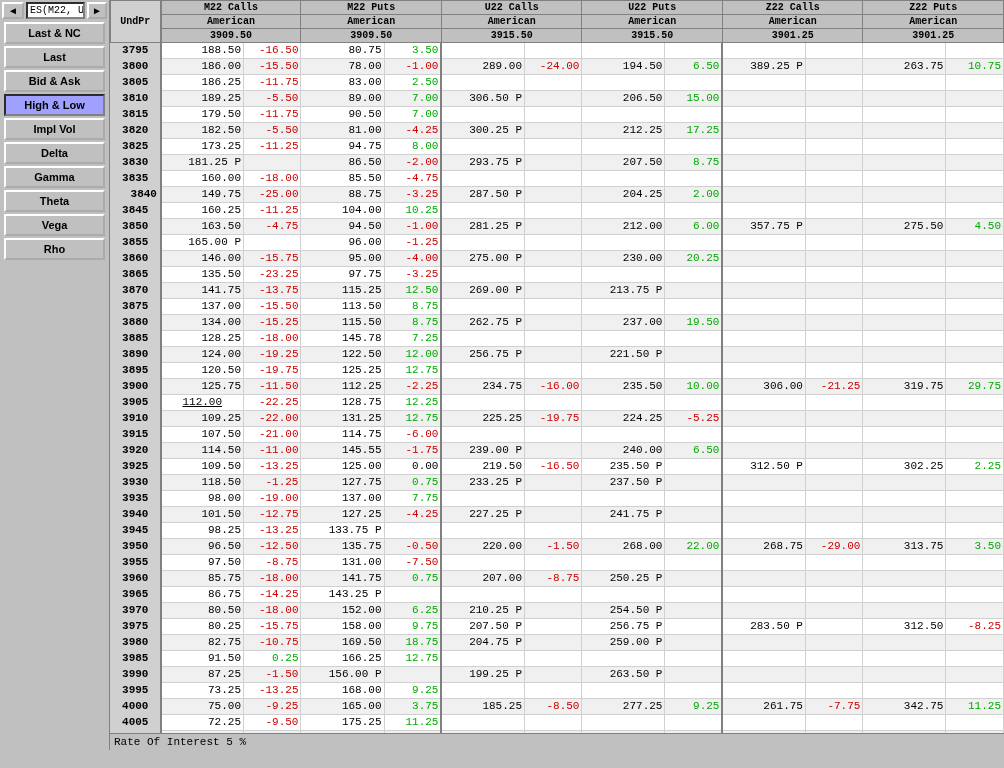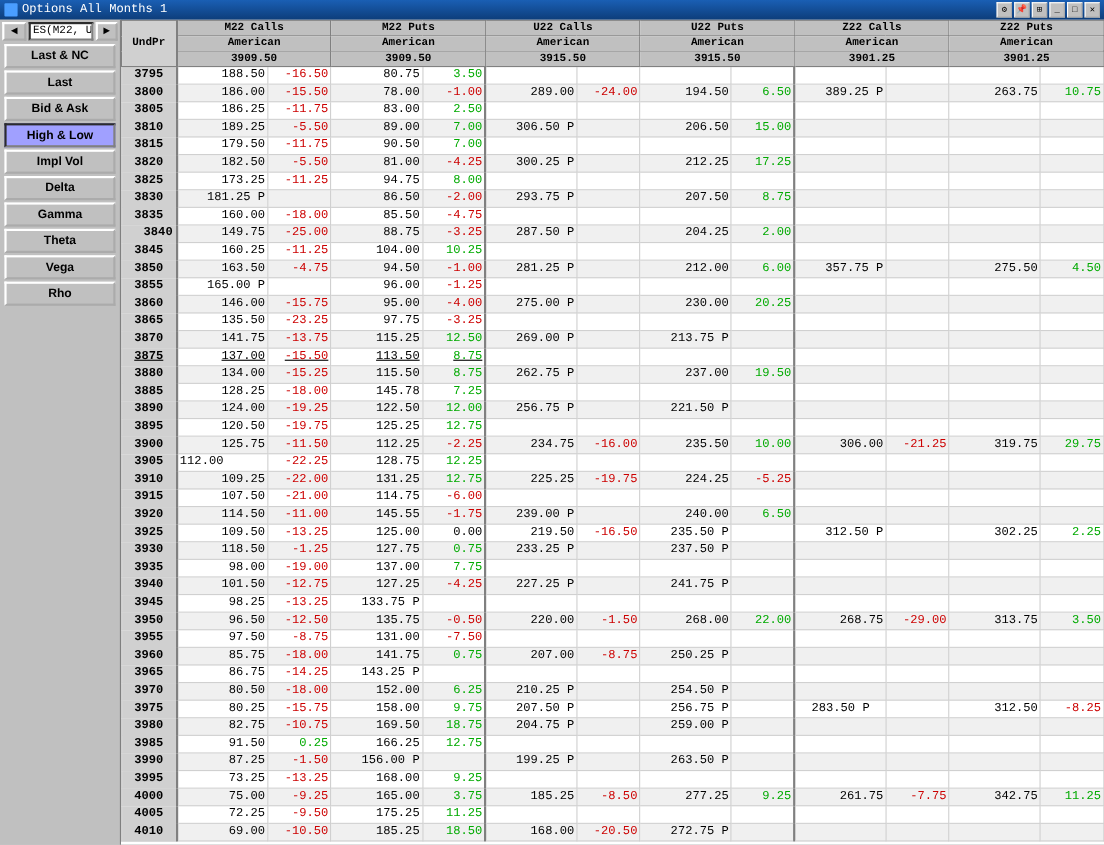--- a/index.html
+++ b/index.html
@@ -76,34 +76,20 @@
     ::-webkit-scrollbar { width: 14px; height: 14px; }
     ::-webkit-scrollbar-track { background: #c0c0c0; }
     ::-webkit-scrollbar-thumb { background: #a0a0a0; border: 2px outset #fff; }
     ::-webkit-scrollbar-button { background: #c0c0c0; border: 2px outset #fff; height: 14px; width: 14px; }
   </style>
 </head>
 <body>
 
 <div style="width:1004px; height:768px; overflow:hidden; display:flex; flex-direction:column;">
 
-  <div class="title-bar">
-    <div class="title-bar-left">
-      <div class="title-bar-icon"></div>
-      <span>Options All Months 1</span>
-    </div>
-    <div class="title-bar-controls">
-      <div class="title-btn">⚙</div>
-      <div class="title-btn">📌</div>
-      <div class="title-btn">⊞</div>
-      <div class="title-btn">_</div>
-      <div class="title-btn">□</div>
-      <div class="title-btn">✕</div>
-    </div>
-  </div>
 
   <div class="main-container">
 
     <div class="left-panel">
 
       <div class="nav-row">
         <button class="nav-btn">◄</button>
         <div class="instrument-box">ES(M22, U22, ...</div>
         <button class="arrow-btn">►</button>
       </div>
@@ -386,21 +372,21 @@
                   <td class="val-pos" style="min-width: 45px; border-right: 2px solid rgb(128, 128, 128);">12.50</td>
                   <td class="val-neutral" style="min-width: 65px; text-align: right;">269.00 P</td>
                   <td class="val-neutral" style="min-width: 45px;"></td>
                   <td class="val-neutral" style="min-width: 65px; text-align: right;">213.75 P</td>
                   <td class="val-neutral" style="min-width: 45px; border-right: 2px solid rgb(128, 128, 128);"></td>
                   <td class="val-neutral" style="min-width: 65px; text-align: right;"></td>
                   <td class="val-neutral" style="min-width: 45px;"></td>
                   <td class="val-neutral" style="min-width: 65px; text-align: right;"></td>
                   <td class="val-neutral" style="min-width: 45px;"></td>
                 </tr>
-                <tr style="background: rgb(255, 255, 255); text-decoration: underline;">
+                <tr style="background: rgb(255, 255, 255);">
                   <td class="strike-col" style="width: 50px;">3875</td>
                   <td class="val-neutral" style="min-width: 65px; text-align: right;">137.00</td>
                   <td class="val-neg" style="min-width: 45px;">-15.50</td>
                   <td class="val-neutral" style="min-width: 65px; text-align: right;">113.50</td>
                   <td class="val-pos" style="min-width: 45px; border-right: 2px solid rgb(128, 128, 128);">8.75</td>
                   <td class="val-neutral" style="min-width: 65px; text-align: right;"></td>
                   <td class="val-neutral" style="min-width: 45px;"></td>
                   <td class="val-neutral" style="min-width: 65px; text-align: right;"></td>
                   <td class="val-neutral" style="min-width: 45px; border-right: 2px solid rgb(128, 128, 128);"></td>
                   <td class="val-neutral" style="min-width: 65px; text-align: right;"></td>
@@ -478,21 +464,21 @@
                   <td class="val-neg" style="min-width: 45px;">-16.00</td>
                   <td class="val-neutral" style="min-width: 65px; text-align: right;">235.50</td>
                   <td class="val-pos" style="min-width: 45px; border-right: 2px solid rgb(128, 128, 128);">10.00</td>
                   <td class="val-neutral" style="min-width: 65px; text-align: right;">306.00</td>
                   <td class="val-neg" style="min-width: 45px;">-21.25</td>
                   <td class="val-neutral" style="min-width: 65px; text-align: right;">319.75</td>
                   <td class="val-pos" style="min-width: 45px;">29.75</td>
                 </tr>
                 <tr style="background: rgb(255, 255, 255);">
                   <td class="strike-col" style="width: 50px;">3905</td>
-                  <td class="val-neutral" style="min-width: 65px; text-align: left;">112.00</td>
+                  <td class="val-neutral" style="min-width: 65px; text-align: center; text-decoration: underline;">112.00</td>
                   <td class="val-neg" style="min-width: 45px;">-22.25</td>
                   <td class="val-neutral" style="min-width: 65px; text-align: right;">128.75</td>
                   <td class="val-pos" style="min-width: 45px; border-right: 2px solid rgb(128, 128, 128);">12.25</td>
                   <td class="val-neutral" style="min-width: 65px; text-align: right;"></td>
                   <td class="val-neutral" style="min-width: 45px;"></td>
                   <td class="val-neutral" style="min-width: 65px; text-align: right;"></td>
                   <td class="val-neutral" style="min-width: 45px; border-right: 2px solid rgb(128, 128, 128);"></td>
                   <td class="val-neutral" style="min-width: 65px; text-align: right;"></td>
                   <td class="val-neutral" style="min-width: 45px;"></td>
                   <td class="val-neutral" style="min-width: 65px; text-align: right;"></td>
@@ -696,21 +682,21 @@
                 <tr style="background: rgb(255, 255, 255);">
                   <td class="strike-col" style="width: 50px;">3975</td>
                   <td class="val-neutral" style="min-width: 65px; text-align: right;">80.25</td>
                   <td class="val-neg" style="min-width: 45px;">-15.75</td>
                   <td class="val-neutral" style="min-width: 65px; text-align: right;">158.00</td>
                   <td class="val-pos" style="min-width: 45px; border-right: 2px solid rgb(128, 128, 128);">9.75</td>
                   <td class="val-neutral" style="min-width: 65px; text-align: right;">207.50 P</td>
                   <td class="val-neutral" style="min-width: 45px;"></td>
                   <td class="val-neutral" style="min-width: 65px; text-align: right;">256.75 P</td>
                   <td class="val-neutral" style="min-width: 45px; border-right: 2px solid rgb(128, 128, 128);"></td>
-                  <td class="val-neutral" style="min-width: 65px; text-align: center;">283.50 P</td>
+                  <td class="val-neutral" style="min-width: 65px; text-align: right;">283.50 P</td>
                   <td class="val-neutral" style="min-width: 45px;"></td>
                   <td class="val-neutral" style="min-width: 65px; text-align: right;">312.50</td>
                   <td class="val-neg" style="min-width: 45px;">-8.25</td>
                 </tr>
                 <tr style="background: rgb(240, 240, 240);">
                   <td class="strike-col" style="width: 50px;">3980</td>
                   <td class="val-neutral" style="min-width: 65px; text-align: right; margin-left: 16px;">82.75</td>
                   <td class="val-neg" style="min-width: 45px;">-10.75</td>
                   <td class="val-neutral" style="min-width: 65px; text-align: right;">169.50</td>
                   <td class="val-pos" style="min-width: 45px; border-right: 2px solid rgb(128, 128, 128);">18.75</td>
@@ -811,15 +797,18 @@
                   <td class="val-neutral" style="min-width: 65px; text-align: right;"></td>
                   <td class="val-neutral" style="min-width: 45px;"></td>
                   <td class="val-neutral" style="min-width: 65px; text-align: right;"></td>
                   <td class="val-neutral" style="min-width: 45px;"></td>
                 </tr>
               </tbody>
           </table>
         </div>
       </div>
 
+      <div class="status-bar">
+        <span>Rate Of Interest 5 %</span>
+      </div>
     </div>
   </div>
 </div>
 
 </body></html>

